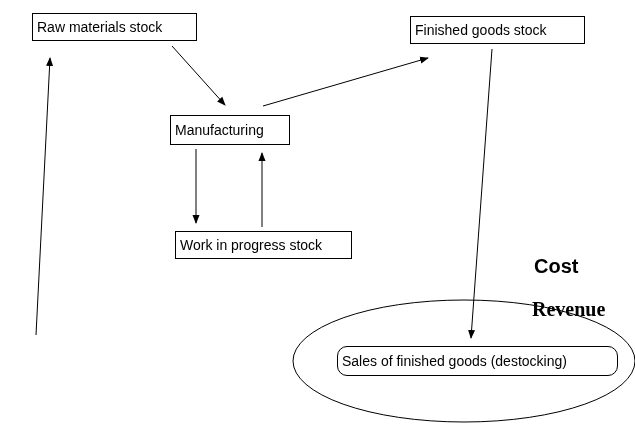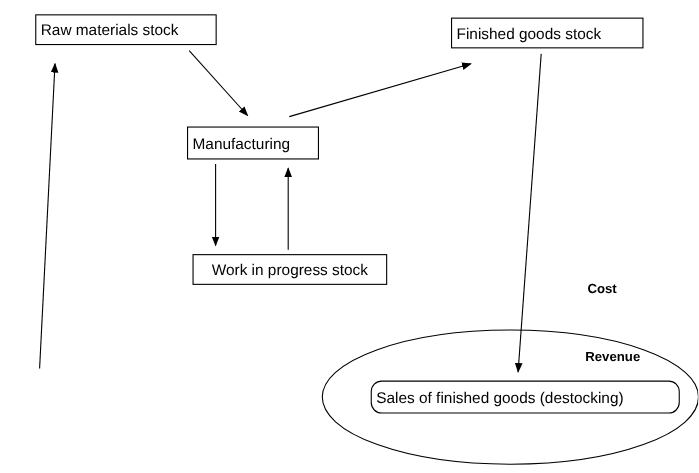--- a/index.html
+++ b/index.html
@@ -30,21 +30,21 @@
     color: #000000;
     font-size: 14px;
     line-height: 26px;
     padding: 0 4px;
     white-space: nowrap;
     overflow: hidden;
   }
   .freelabel {
     position: absolute;
     color: #000000;
-    font-size: 12px;
+    font-size: 20px;
     font-weight: bold;
     white-space: nowrap;
   }
 </style>
 </head>
 <body>
 
 <div class="canvas">
 
   <svg class="layer" viewBox="0 0 635 430">
@@ -68,22 +68,22 @@
 
     <line x1="492" y1="49" x2="471" y2="338" stroke="#000000" stroke-width="1" marker-end="url(#arrow)"></line>
   </svg>
 
   <div class="node" style="left:32px; top:13px; width:165px; height:28px;">Raw materials stock</div>
 
   <div class="node" style="left:410px; top:16px; width:175px; height:28px;">Finished goods stock</div>
 
   <div class="node" style="left:170px; top:115px; width:120px; height:30px; line-height:28px;">Manufacturing</div>
 
-  <div class="node" style="left:175px; top:231px; width:177px; height:28px;text-align:center;">Work in progress stock</div>
+  <div class="node" style="left:175px; top:231px; width:177px; height:28px;">Work in progress stock</div>
 
 
   <div class="node" style="left:337px; top:346px; width:281px; height:30px; line-height:28px;border-radius:10px;">Sales of finished goods (destocking)</div>
 
   <div class="freelabel" style="left:534px; top:255px;">Cost</div>
 
-  <div class="freelabel" style="left:532px; top:317px;">Revenue</div>
+  <div class="freelabel" style="left:532px; top:298px;font-family:Liberation Serif, serif;">Revenue</div>
 
 </div>
 
 </body></html>

